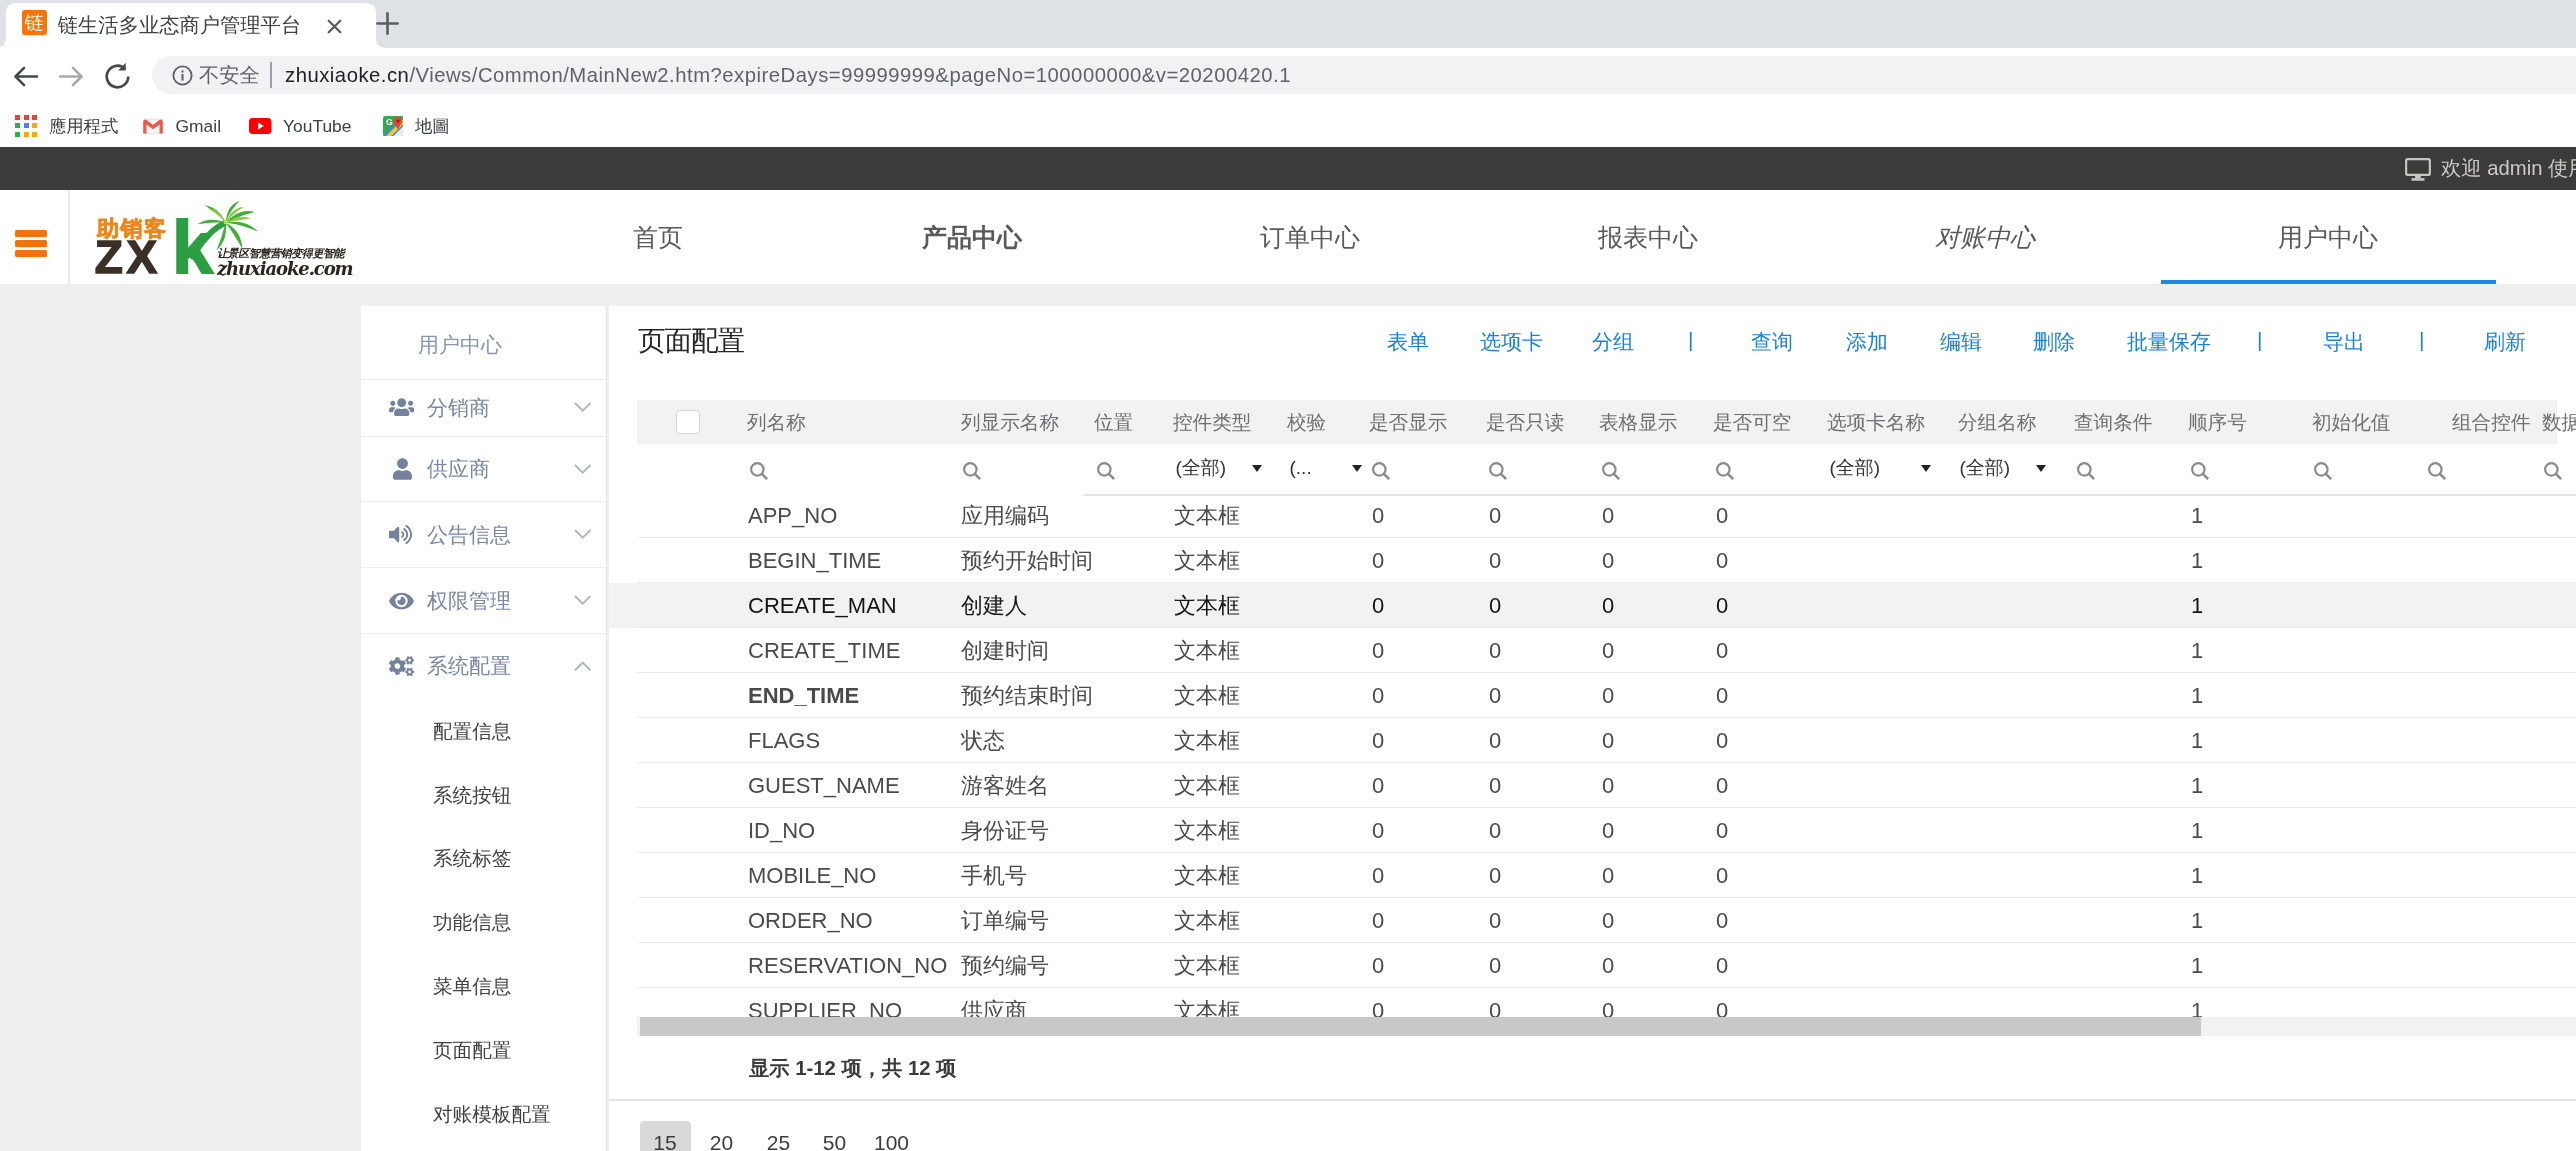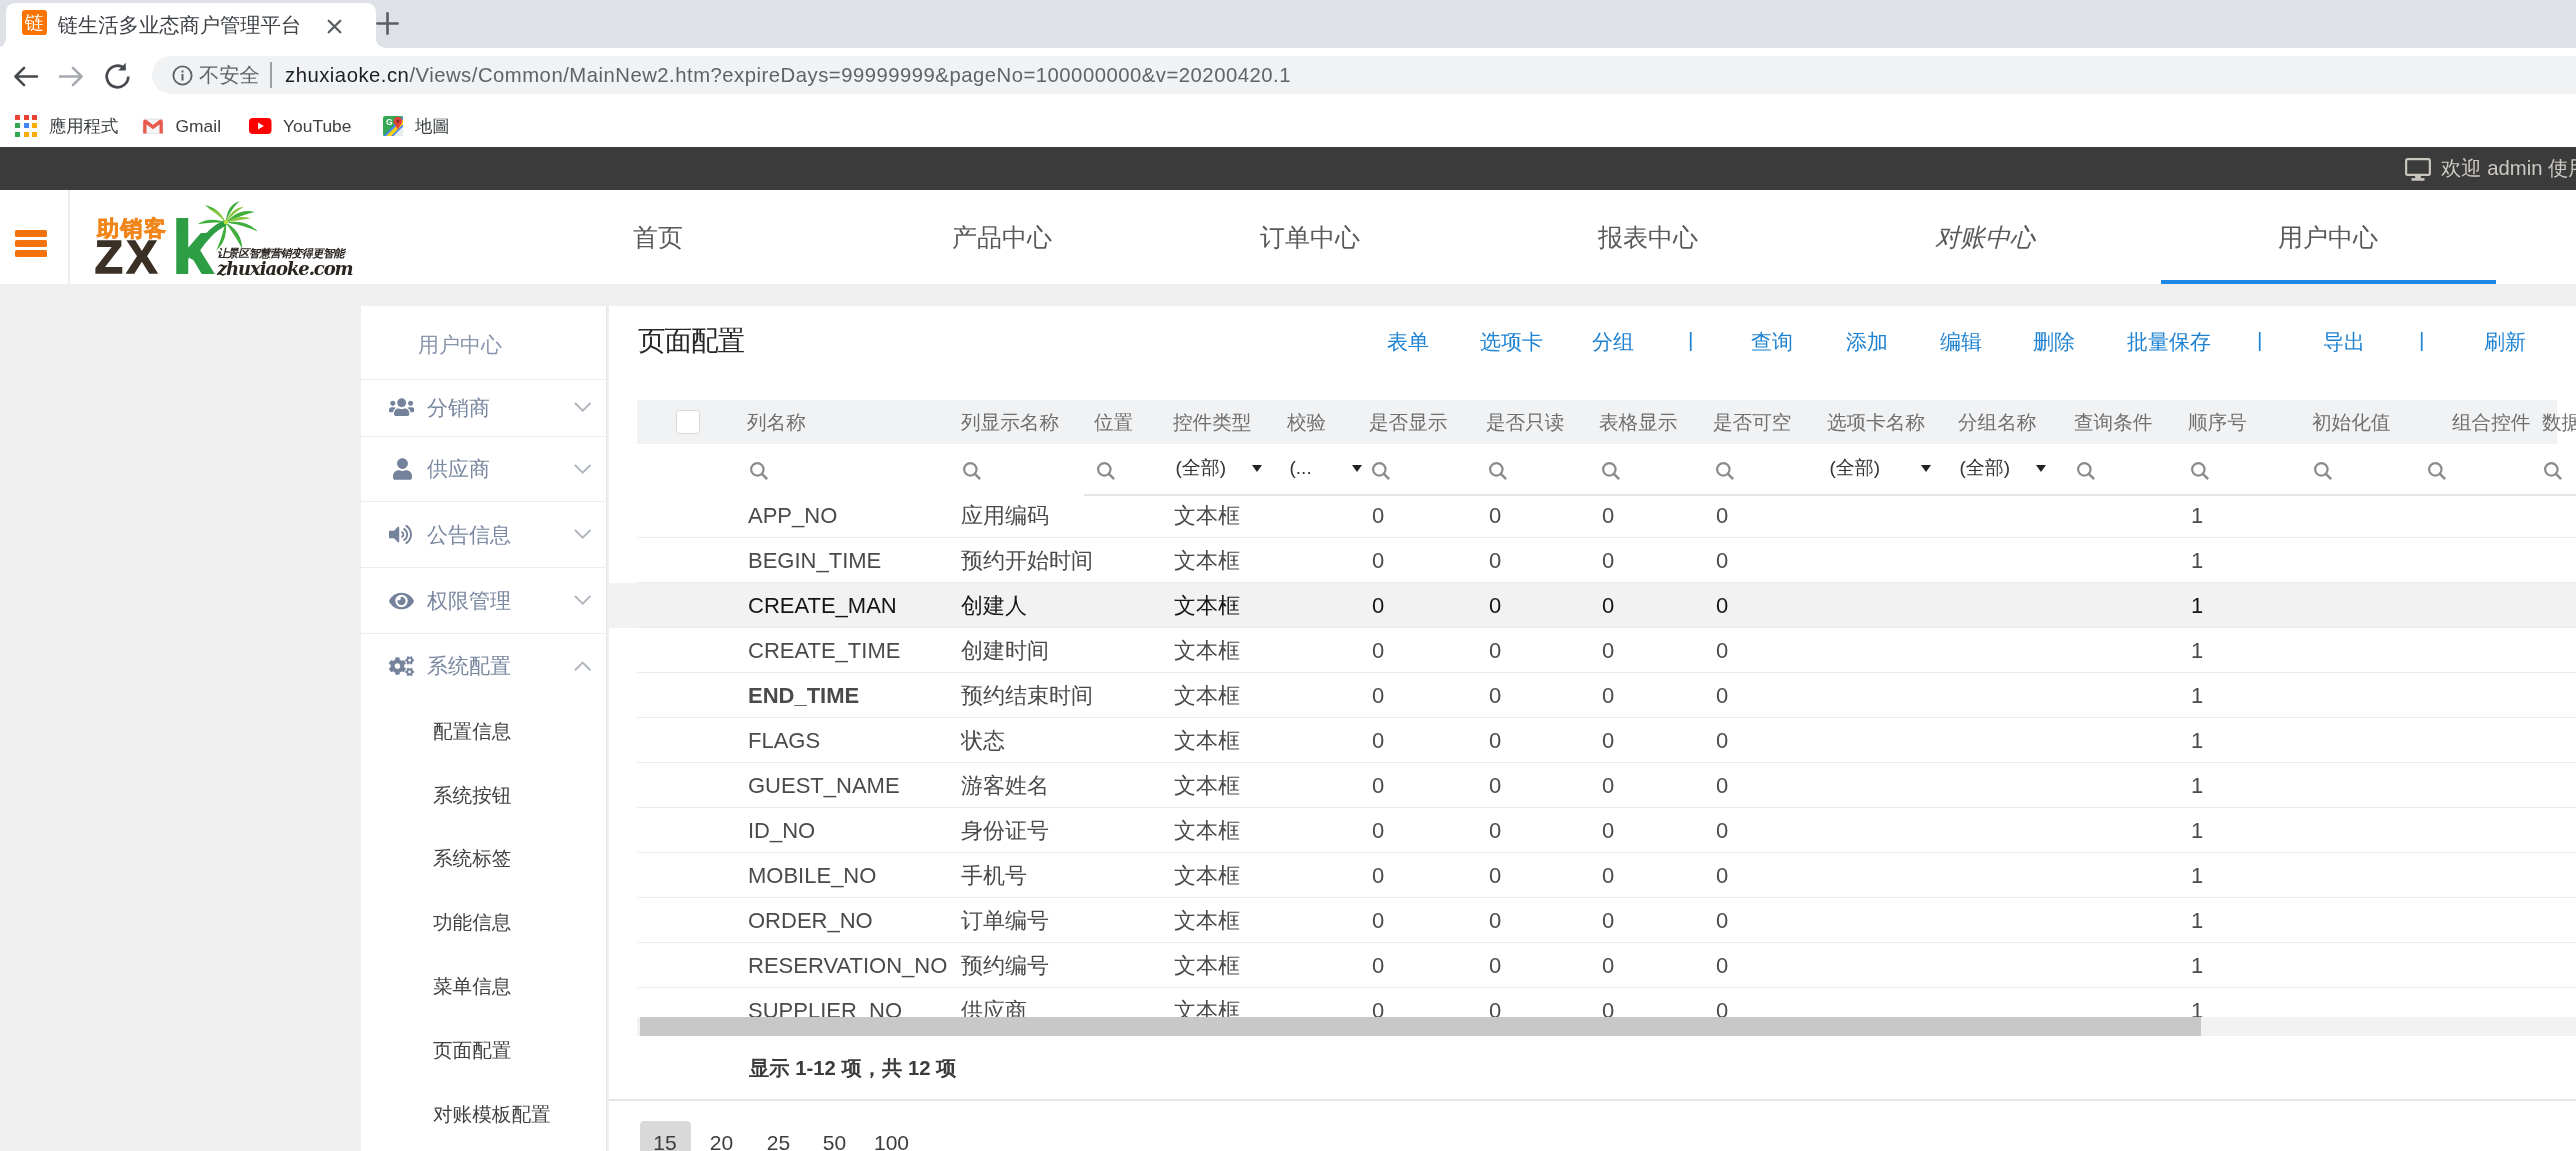--- a/index.html
+++ b/index.html
@@ -211,21 +211,21 @@
           <path d="M49 30 C54 17 62 9 74 8 C63 15 55 22 49 30z"></path>
           <path d="M49 30 C60 22 72 20 83 24 C70 26 58 27 49 30z"></path>
         </g>
         <circle cx="49" cy="29" r="3" fill="#b8e03a"></circle>
       </svg>
       <div id="logo-tagline" class="abs">让景区智慧营销变得更智能</div>
       <div id="logo-domain" class="abs">zhuxiaoke.com</div>
     </div>
     <div id="nav">
         <div class="nav-item abs" style="left: 658px;">首页</div>
-        <div class="nav-item abs" style="left: 1002px;">产品中心</div>
+        <div class="nav-item abs" style="left: 972px; font-weight: bold;">产品中心</div>
         <div class="nav-item abs" style="left: 1310px;">订单中心</div>
         <div class="nav-item abs" style="left: 1648px;">报表中心</div>
         <div class="nav-item abs" style="left: 1985px; font-style: italic;">对账中心</div>
         <div class="nav-item abs" style="left: 2328px;">用户中心</div>
       </div>
     <div id="nav-underline" class="abs"></div>
   </div>
 
   <div id="sidebar" class="abs">
     <div id="sidebar-title" class="abs">用户中心</div>

